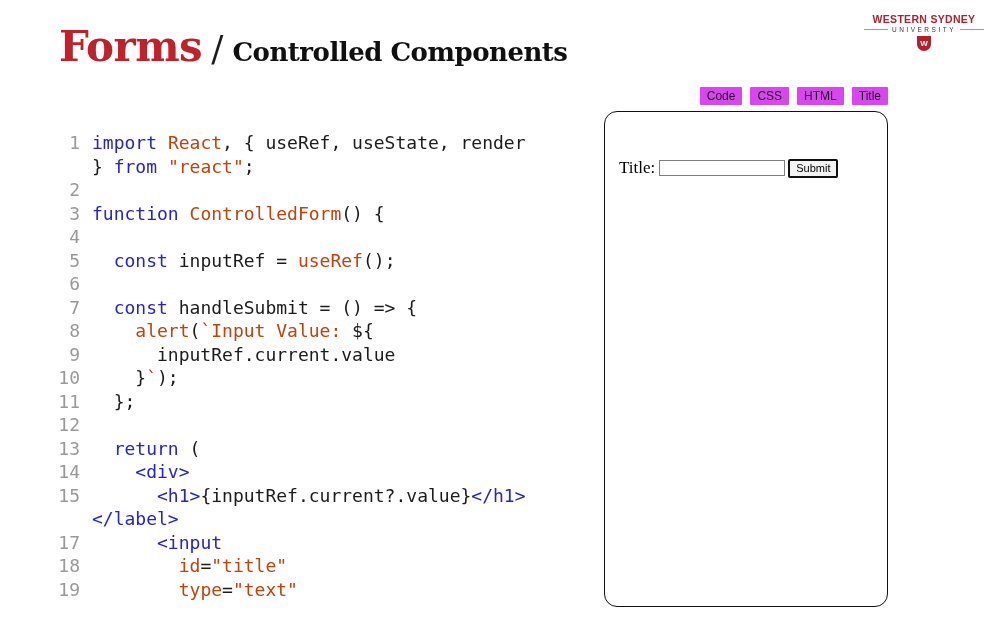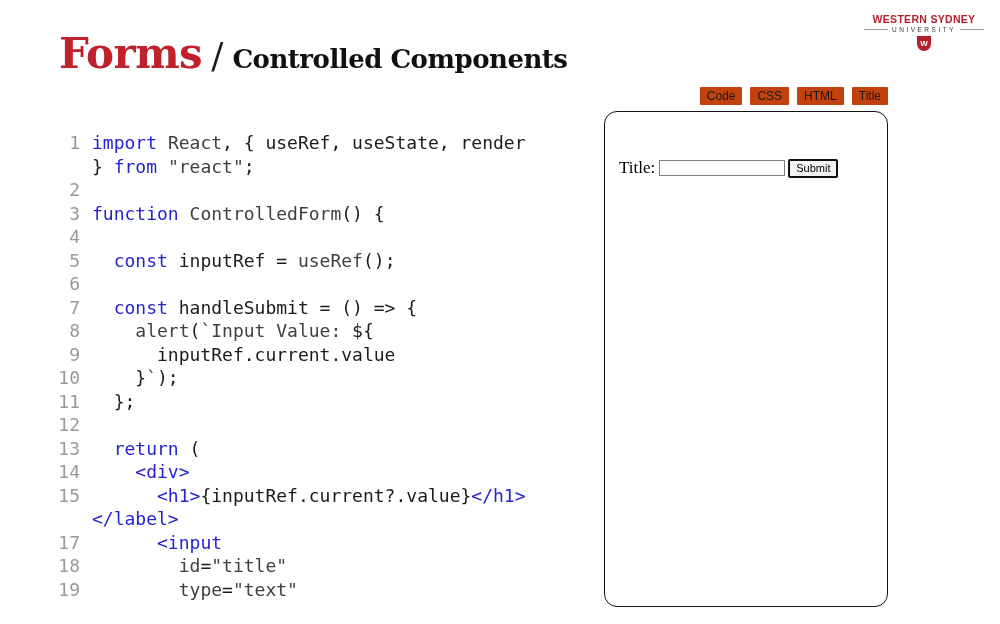--- a/index.html
+++ b/index.html
@@ -3,21 +3,21 @@
 <meta charset="utf-8">
 <style>
   * { box-sizing: border-box; }
   html,body { margin:0; padding:0; }
   body {
     width:1000px; height:624px; position:relative; overflow:hidden;
     background:#ffffff; font-family:"Liberation Sans","DejaVu Sans",sans-serif;
   }
 
   
-  .header { position:absolute; left:59px; top:29px;text-align:center; }
+  .header { position:absolute; left:59px; top:22px;text-align:center; }
   .page-title {
     margin:0; display:flex; align-items:baseline;
     font-family:"DejaVu Serif","Liberation Serif",serif;
   }
   .t-red   { color:#C0222C; font-size:42px; font-weight:bold; letter-spacing:-0.5px; }
   .t-sep   { color:#1c1c1c; font-size:36px; font-weight:400; margin:0 9px; }
   .t-black { color:#101010; font-size:26px; font-weight:bold; letter-spacing:-0.5px; }
 
   
   .logo { position:absolute; top:13px; right:16px; width:120px; text-align:center; }
@@ -33,27 +33,27 @@
   
   .code-area {
     position:absolute; left:52px; top:131px; width:548px; height:481px; overflow:hidden;
     font-family:"DejaVu Sans Mono","Liberation Mono",monospace;
     font-size:18px; line-height:23.5px;
   }
   .code-row { display:flex; min-height:23.5px; }
   .gutter { width:28px; flex:none; text-align:right; color:#999999; margin-right:12px; user-select:none; }
   .code-content { white-space:pre; }
   .tok-kw, .tok-tag   { color:#2423CE; }
-  .tok-id, .tok-str, .tok-attr { color:#404040; }
+  .tok-id, .tok-str, .tok-attr { color:#c2410c; }
   .tok-pl  { color:#1b1b1b; }
 
   
   .tabs { position:absolute; top:87px; left:603px; width:285px; display:flex; justify-content:flex-end; gap:8px; }
   .tab {
-    background:#c2410c; border:none; border-radius:1px; color:#1a1a1a;
+    background:#d946ef; border:none; border-radius:1px; color:#1a1a1a;
     font:12px "Liberation Sans",sans-serif; padding:2px 7px; cursor:pointer;
   }
 
   
   .panel {
     position:absolute; left:604px; top:111px; width:284px; height:496px;
     border:1.6px solid #111111; border-radius:13px; background:#ffffff;
   }
   .form-row { display:flex; align-items:center; margin:46px 0 0 14px; }
   .p-label { font-family:"Liberation Serif","DejaVu Serif",serif; font-size:17px; color:#000; margin-right:4px; }

